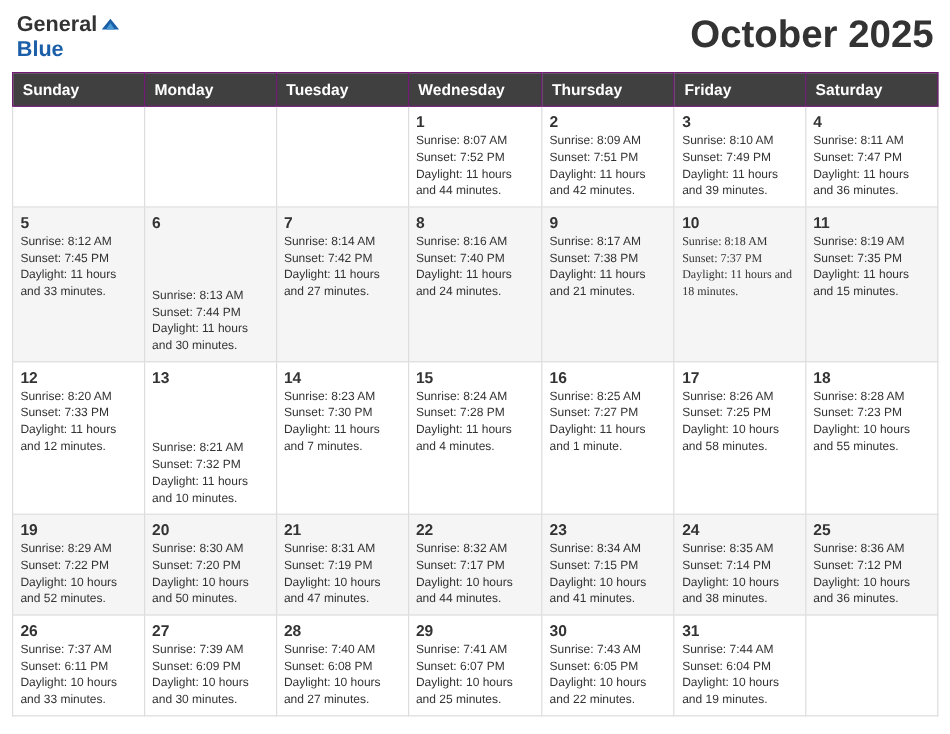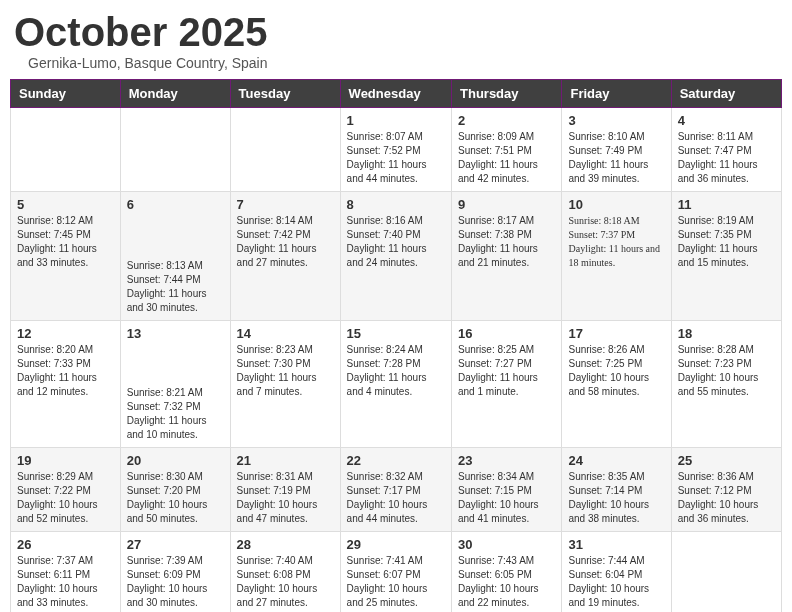--- a/index.html
+++ b/index.html
@@ -38,21 +38,21 @@
     }
     .logo-icon {
       width: 18px;
       height: 18px;
       margin-left: 2px;
     }
     .title-area {
       text-align: right;
     }
     .month-title {
-      font-size: 40px;
+      font-size: 32px;
       font-weight: bold;
       color: #333;
     }
     .location {
       font-size: 14px;
       color: #555;
     }
     .calendar {
       width: 100%;
       border-collapse: collapse;
@@ -91,23 +91,32 @@
       color: #333;
     }
     .empty-cell {
       background: #fff !important;
     }
   </style>
 </head>
 <body>
 
 <div class="header">
+  <div class="logo">
+    <div class="logo-text">
+      <span class="logo-general">General</span>
+      <svg class="logo-icon" viewBox="0 0 20 20">
+        <polygon points="2,14 10,4 18,14" fill="#1a5fa8"></polygon>
+        <polygon points="6,14 10,8 14,14" fill="#4a9ad4"></polygon>
+      </svg>
+    </div>
+    <span class="logo-blue">Blue</span>
+  </div>
   <div class="title-area">
     <div class="month-title">October 2025</div>
-    <div class="location">Gernika-Lumo, Basque Country, Spain</div>
   </div>
 </div>
 
 <table class="calendar">
   <thead>
     <tr>
     <th>Sunday</th>
         <th>Monday</th>
         <th>Tuesday</th>
         <th>Wednesday</th>

